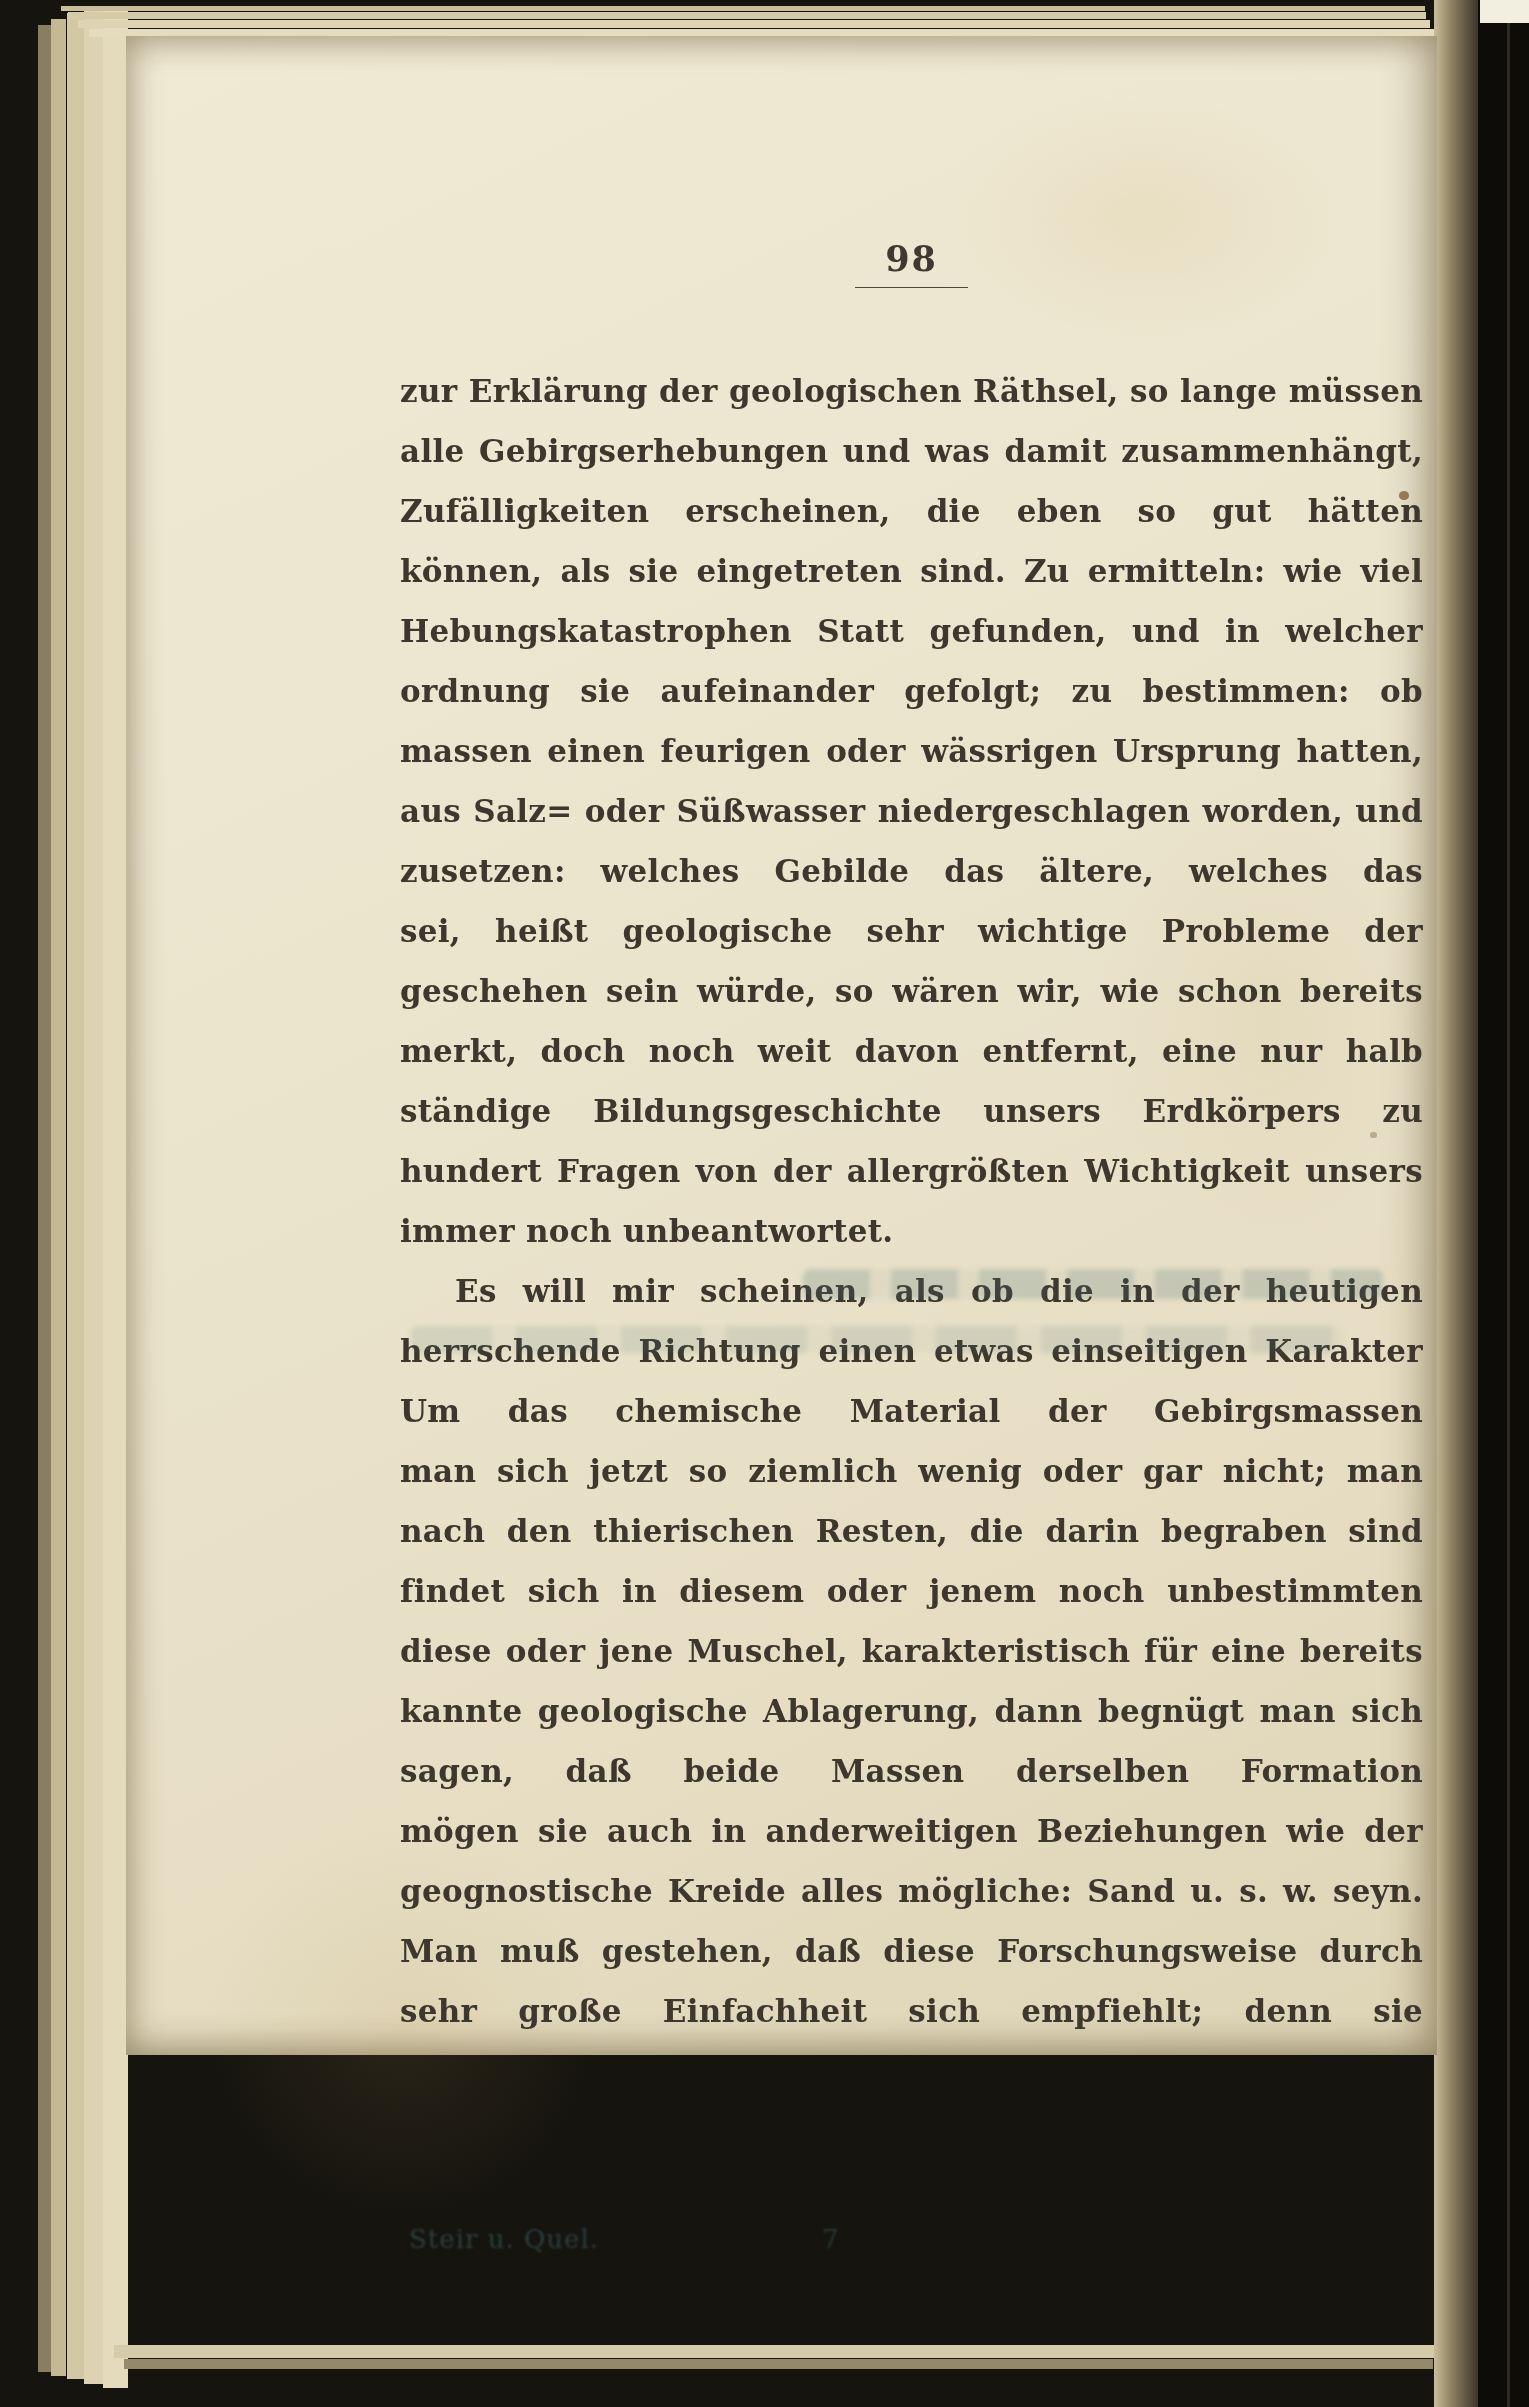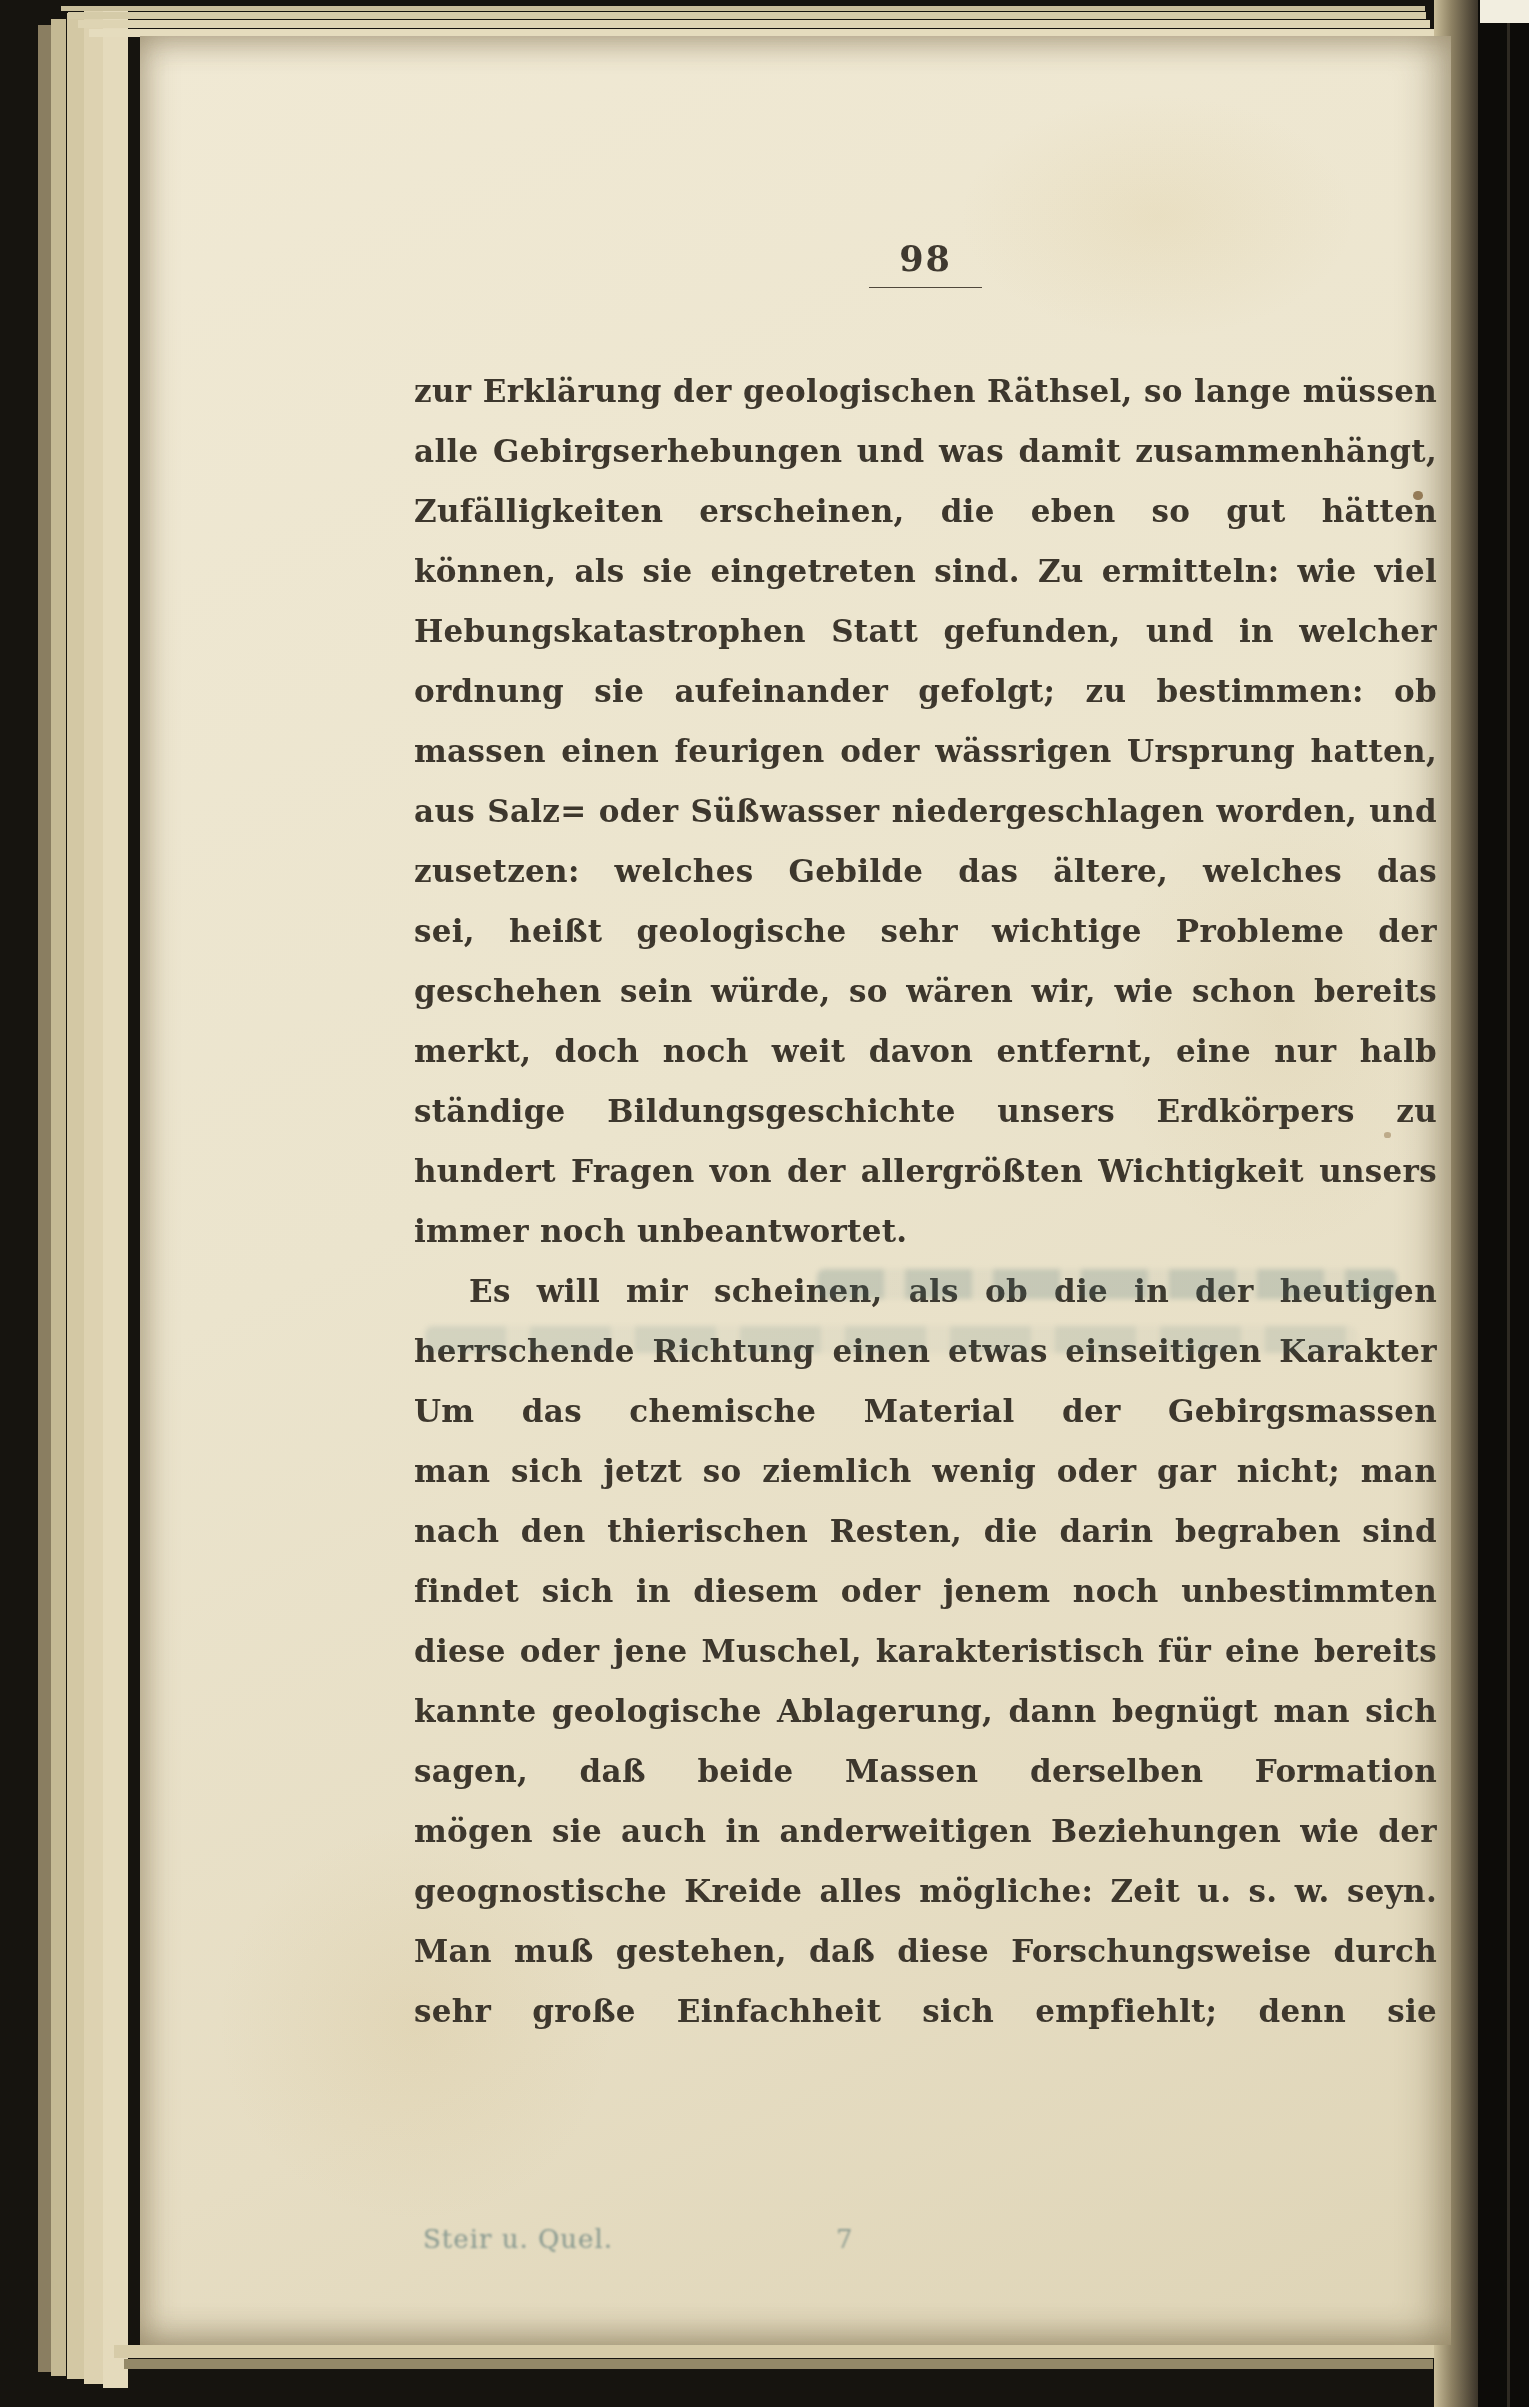--- a/index.html
+++ b/index.html
@@ -28,22 +28,22 @@
     left: 1434px; top: 0; width: 44px; height: 2407px;
     background: linear-gradient(90deg, #c9bd99 0%, #8d8163 40%, #3c352a 100%);
   }
   .right-dark { left: 1478px; top: 0; width: 51px; height: 2407px; background: #0d0c09; }
   .right-line { left: 1507px; top: 0; width: 2.9px; height: 2407px; background: #2e2a22; }
   .corner-sliver { left: 1480px; top: 0; width: 49px; height: 23px; background: #f2eee0; }
 
   
   .book-page {
     position: absolute;
-    left: 140px; top: 36px;
-    width: 1311px; height: 2309px;
+    left: 126px; top: 36px;
+    width: 1311px; height: 2019px;
     background: linear-gradient(155deg, #f0e9d4 0%, #ebe4cd 45%, #e6ddc3 75%, #ded4b6 100%);
     box-shadow:
       inset -19px 0 36px rgba(95, 80, 48, 0.32),
       inset 0 -13.3px 28.5px rgba(95, 80, 48, 0.22),
       inset 15px 0 27px rgba(120, 102, 62, 0.18),
       inset 0 13.3px 23px rgba(120, 102, 62, 0.14);
   }
   
   .stain1 { left: 818px; top: 57px;  width: 399px; height: 247px; border-radius: 50%;
             background: radial-gradient(ellipse, rgba(198,168,92,0.12), transparent 70%); }
@@ -181,21 +181,21 @@
         <div class="txt-line indent">Es will mir scheinen, als ob die in der heutigen Geologie</div>
         <div class="txt-line">herrschende Richtung einen etwas einseitigen Karakter trage.</div>
         <div class="txt-line">Um das chemische Material der Gebirgsmassen bekümmert</div>
         <div class="txt-line">man sich jetzt so ziemlich wenig oder gar nicht; man sucht</div>
         <div class="txt-line">nach den thierischen Resten, die darin begraben sind und</div>
         <div class="txt-line">findet sich in diesem oder jenem noch unbestimmten Gebilde</div>
         <div class="txt-line">diese oder jene Muschel, karakteristisch für eine bereits be=</div>
         <div class="txt-line">kannte geologische Ablagerung, dann begnügt man sich zu</div>
         <div class="txt-line">sagen, daß beide Massen derselben Formation angehören,</div>
         <div class="txt-line">mögen sie auch in anderweitigen Beziehungen wie der Tag</div>
-        <div class="txt-line">geognostische Kreide alles mögliche:  Zeit u. s. w. seyn.</div>
+        <div class="txt-line">geognostische Kreide alles mögliche:  Sand u. s. w. seyn.</div>
         <div class="txt-line">Man muß gestehen, daß diese Forschungsweise durch eine</div>
         <div class="txt-line">sehr große Einfachheit sich empfiehlt; denn sie entbindet den</div>
       </div>
 
     <div class="bleed-bar bleed-bar-1"></div>
     <div class="bleed-bar bleed-bar-2"></div>
     <div class="signature-mark">Steir u. Quel.</div>
     <div class="signature-number">7</div>
   </div>
 

